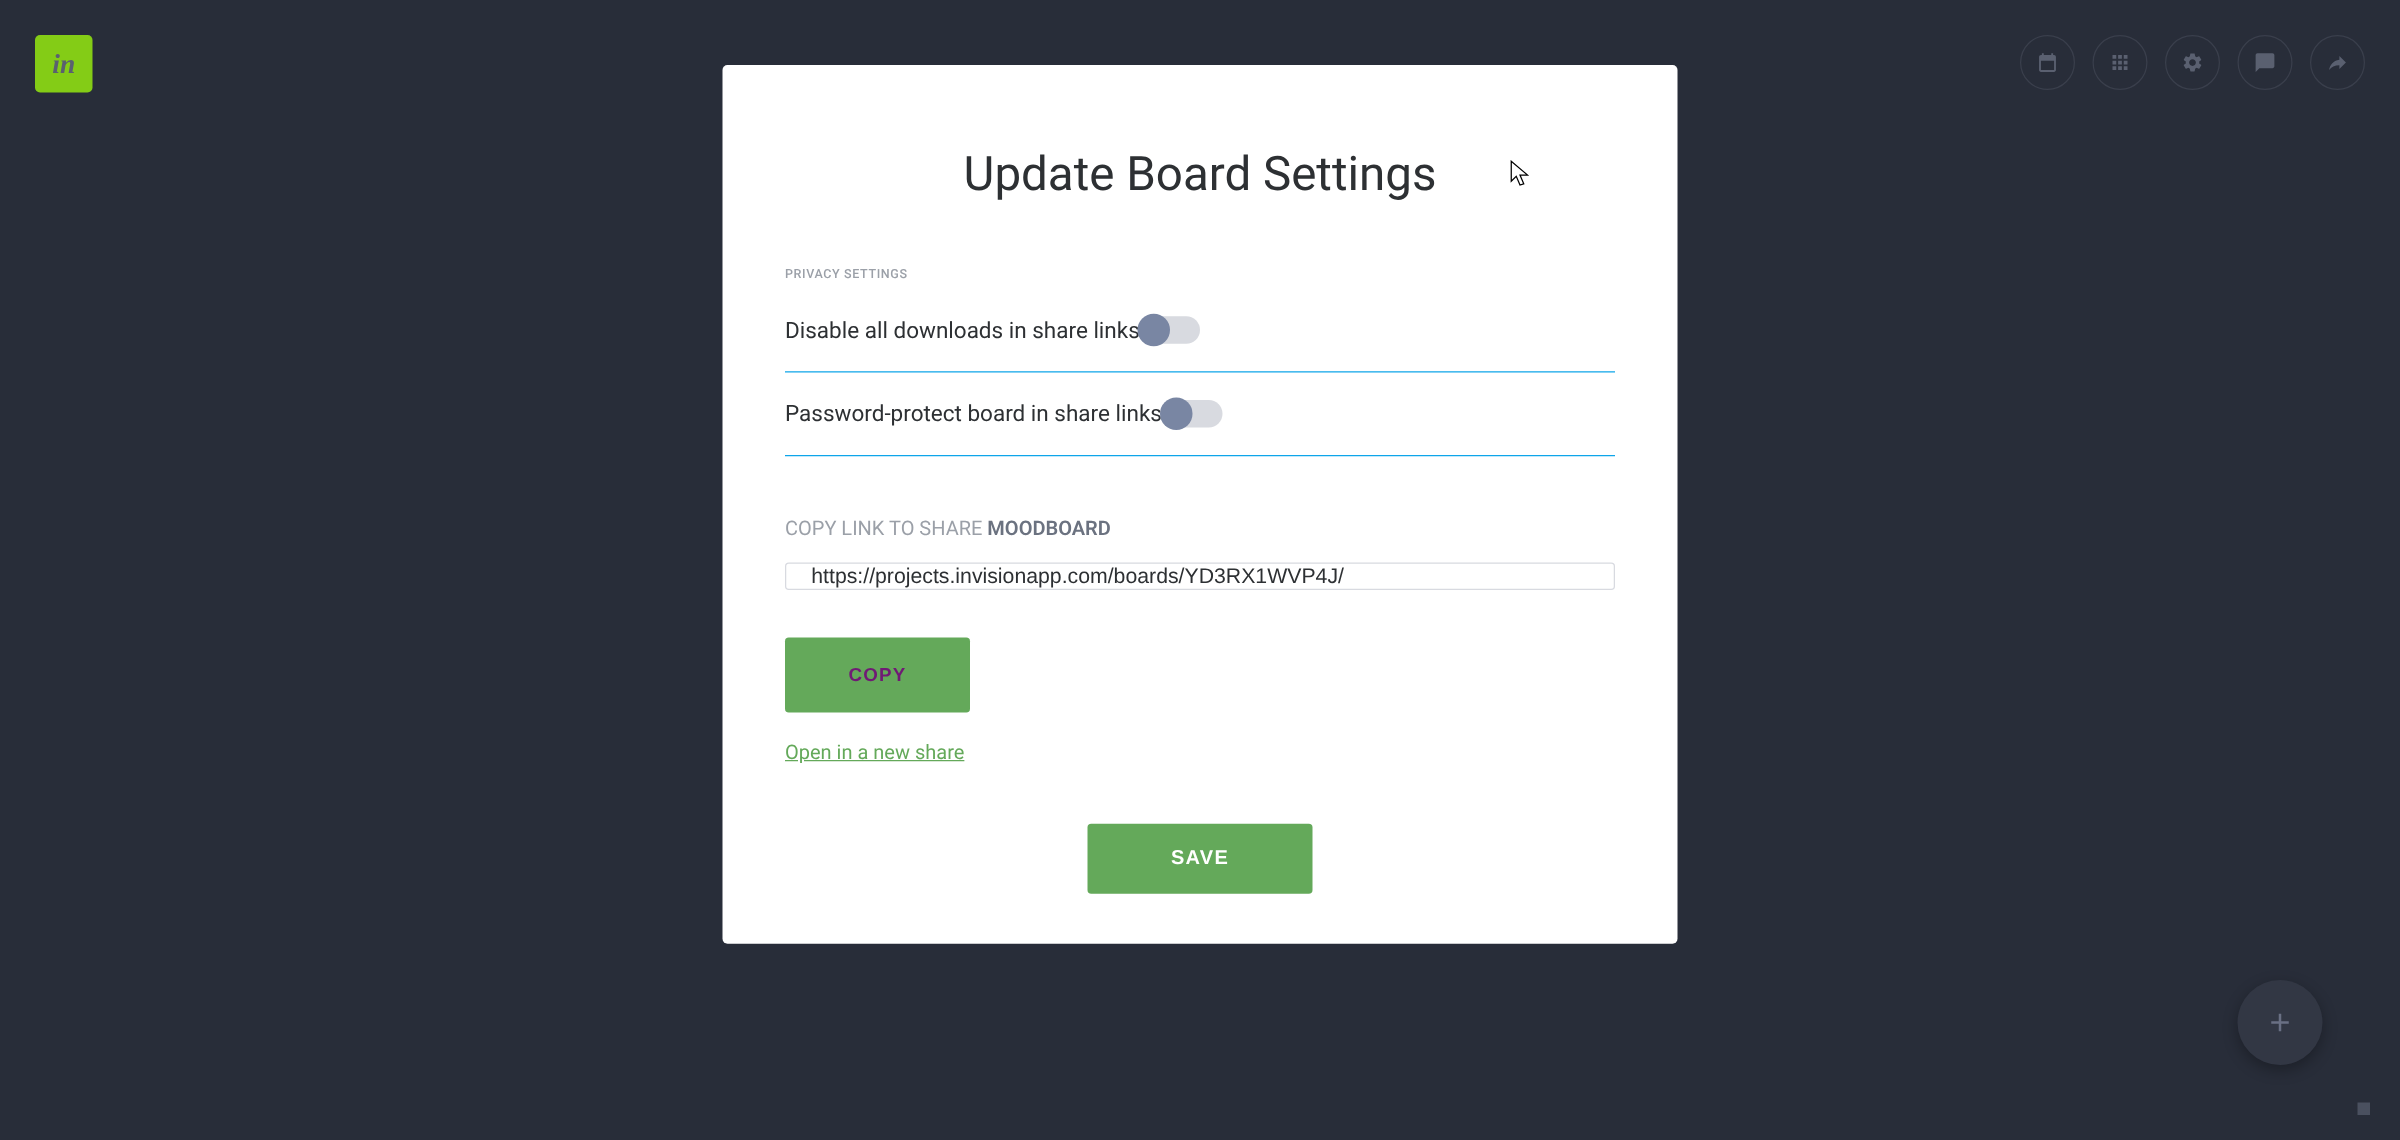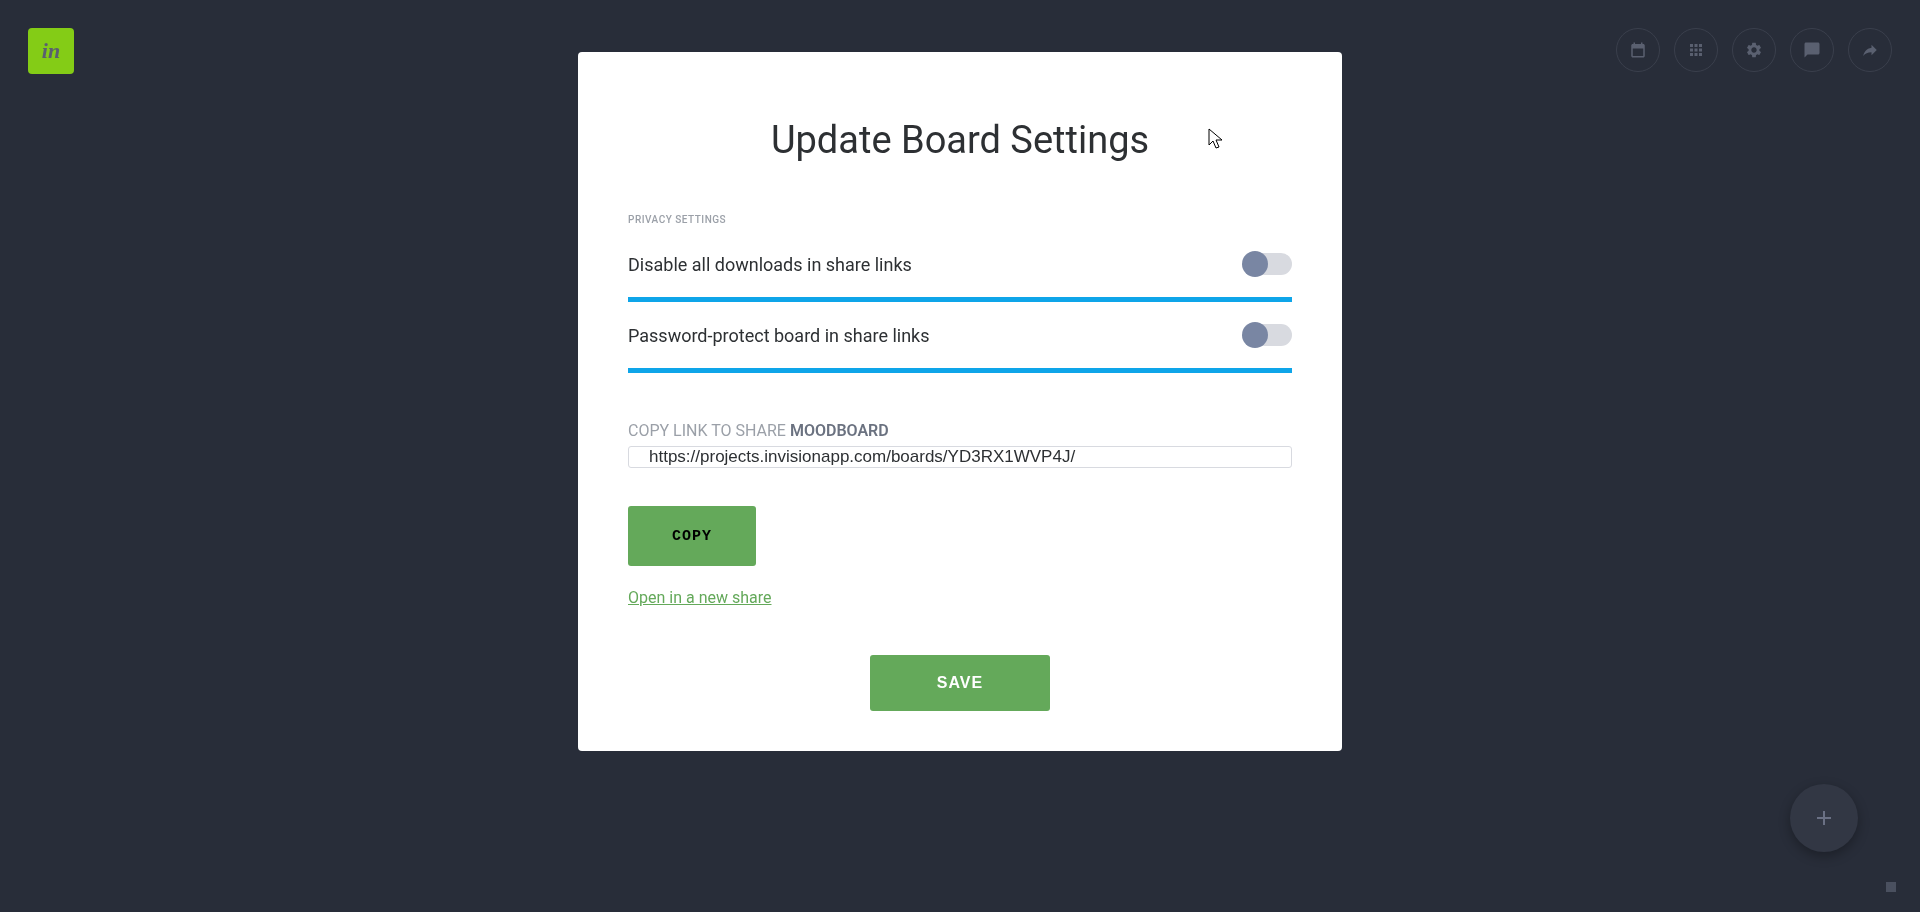--- a/index.html
+++ b/index.html
@@ -72,24 +72,23 @@
     }
     .section-label {
       font-size: 10px;
       font-weight: 500;
       color: #9ba0a8;
       letter-spacing: 0.5px;
       margin-bottom: 28px;
     }
     .setting-row {
       display: flex;
-      justify-content: space-between;
       align-items: center;
       padding-bottom: 22px;
-      border-bottom: 5px solid #0ea5e9;
+      border-bottom: 1px solid #0ea5e9;
       margin-bottom: 22px;
     }
     .setting-label {
       font-size: 18px;
       color: #2d3033;
     }
     .toggle {
       position: relative;
       width: 48px;
       height: 22px;
@@ -105,21 +104,21 @@
       height: 26px;
       background: #7986a3;
       border-radius: 50%;
     }
     .share-section {
       margin-top: 48px;
     }
     .share-label {
       font-size: 16px;
       color: #9ba0a8;
-      margin-bottom: 6px;
+      margin-bottom: 18px;
     }
     .share-label strong {
       color: #6b7280;
       font-weight: 600;
     }
     .share-row {
       display: flex;
       gap: 38px;
       align-items: stretch;
       flex-direction: column;
@@ -128,31 +127,30 @@
       flex: 1;
       height: 60px;
       border: 1px solid #d8dae0;
       border-radius: 3px;
       padding: 0 20px;
       font-size: 17px;
       color: #2d3033;
       outline: none;
     }
     .copy-btn {
-      width: 128px;
+      width: 148px;
       height: 60px;
       background: #64a95a;
       border: none;
       border-radius: 3px;
-      color: #000000;
+      color: #701a75;
       font-size: 15px;
       font-weight: 600;
       letter-spacing: 1px;
       cursor: pointer;
-      font-family: Liberation Mono, monospace;
     }
     .open-link {
       display: inline-block;
       margin-top: 22px;
       color: #64a95a;
       font-size: 16px;
       text-decoration: underline;
       cursor: pointer;
     }
     .save-btn {

